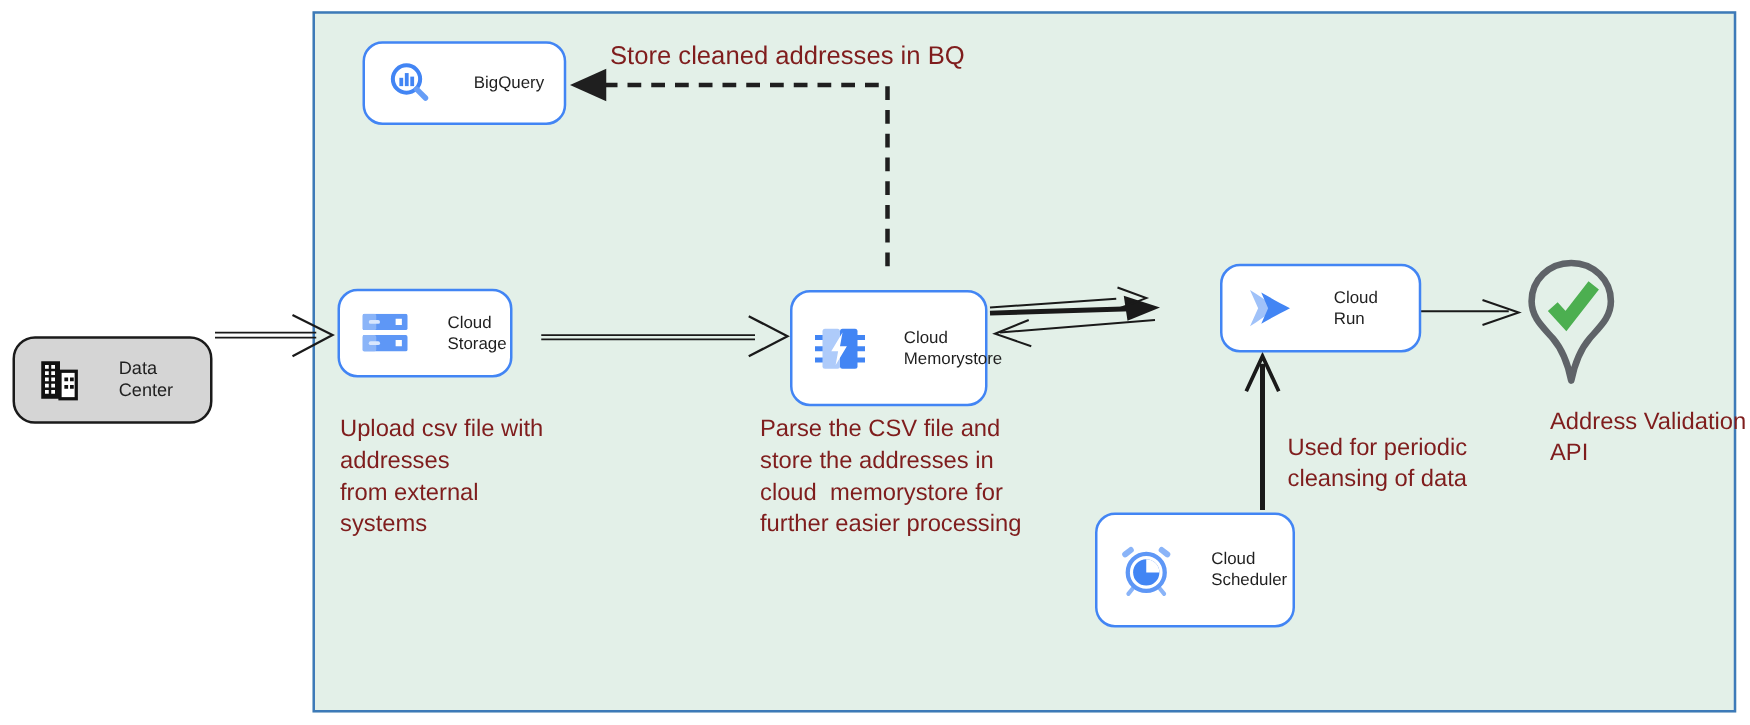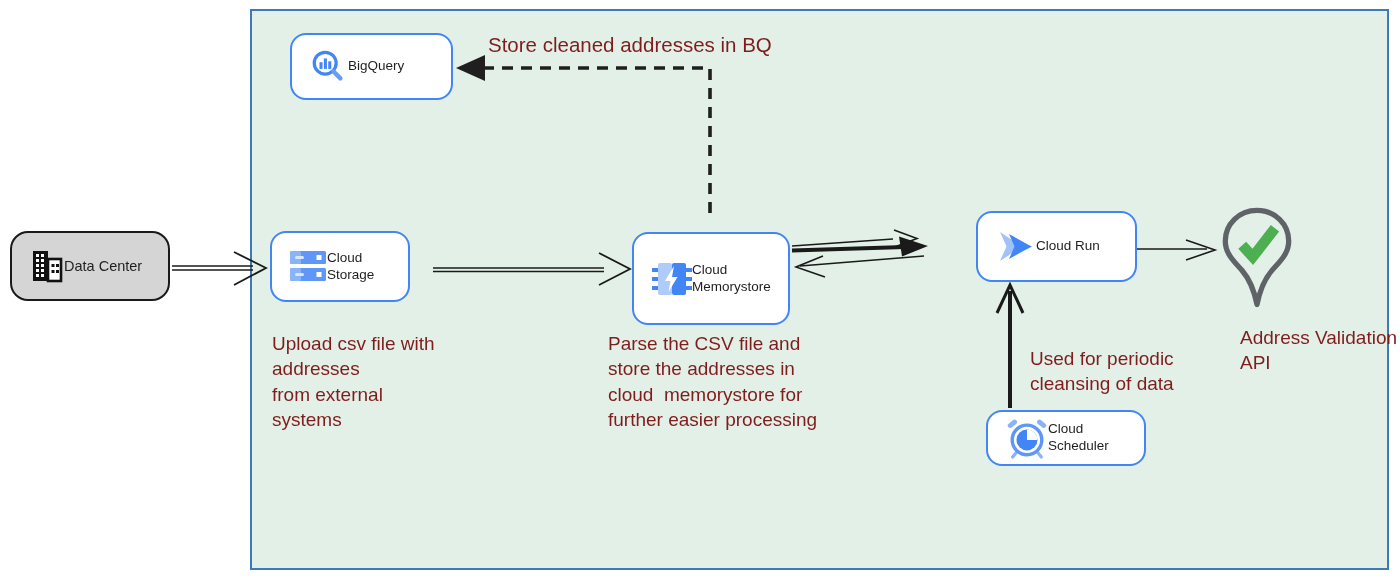--- a/index.html
+++ b/index.html
@@ -8,27 +8,27 @@
     font-family:"Liberation Sans", sans-serif;background:#ffffff;
   }
   .boundary{
     position:absolute;left:250px;top:9px;width:1139px;height:561px;
     background:#e3f0e8;border:2.5px solid #3d7ab8;box-sizing:border-box;
   }
   svg.arrows{position:absolute;left:0;top:0;width:1400px;height:580px;pointer-events:none;}
   .node{
     position:absolute;box-sizing:border-box;background:#ffffff;
     border:2.5px solid #4285f4;border-radius:16px;
-    display:flex;align-items:center;padding:0 8px 0 18px;gap:0;z-index:3;
+    display:flex;align-items:center;padding:0 8px 0 18px;gap:31px;z-index:3;
   }
   .node .nlabel{
     font-size:13.5px;color:#1f1f1f;line-height:1.25;white-space:pre-line;
   }
   .node.gray{
-    background:#d5d5d5;border:2.5px solid #1a1a1a;border-radius:18px;
+    background:#d5d5d5;border:2.5px solid #1a1a1a;border-radius:18px;margin-top:38px;
   }
   .node.gray .nlabel{font-size:14.5px;}
   .icon{display:inline-flex;flex:0 0 auto;}
   .note{
     position:absolute;font-size:19px;line-height:1.33;color:#7f1d1d;
     white-space:pre-wrap;z-index:2;
   }
   .note.big{font-size:20.5px;}
   .pinwrap{position:absolute;left:1220px;top:206px;z-index:3;}
 </style>
@@ -160,21 +160,21 @@
   <div class="node" style="left:976px;top:211px;width:161px;height:71px">
     <span class="icon">
       <svg width="40" height="31" viewBox="0 0 40 31">
         <path d="M4,1 C12,6 19,11 25,15.5 C19,20 12,25 4,30 L10.5,15.5 Z" fill="#a0c2f9"></path>
         <path d="M13,3 C21,7.5 29,12 36,15.5 C29,19 21,23.5 13,28 L18.5,15.5 Z" fill="#4285f4"></path>
       </svg>
     </span>
     <span class="nlabel">Cloud Run</span>
   </div>
 
-  <div class="node" style="left:986px;top:410px;width:160px;height:56px">
+  <div class="node" style="left:876px;top:410px;width:160px;height:92px">
     <span class="icon">
       <svg width="42" height="44" viewBox="0 0 44 46">
         <rect x="1" y="6" width="11" height="5" rx="2.5" fill="#8ab4f8" transform="rotate(-38 6 8)"></rect>
         <rect x="32" y="6" width="11" height="5" rx="2.5" fill="#8ab4f8" transform="rotate(38 38 8)"></rect>
         <path d="M11,38 L7,43" stroke="#8ab4f8" stroke-width="3.4" stroke-linecap="round"></path>
         <path d="M33,38 L37,43" stroke="#8ab4f8" stroke-width="3.4" stroke-linecap="round"></path>
         <circle cx="22" cy="25" r="15.5" fill="#ffffff" stroke="#5e97f6" stroke-width="3.6"></circle>
         <circle cx="22" cy="25" r="11" fill="#4285f4"></circle>
         <path d="M22,25 L22,14 A11,11 0 0 1 33,25 Z" fill="#ffffff"></path>
       </svg>

